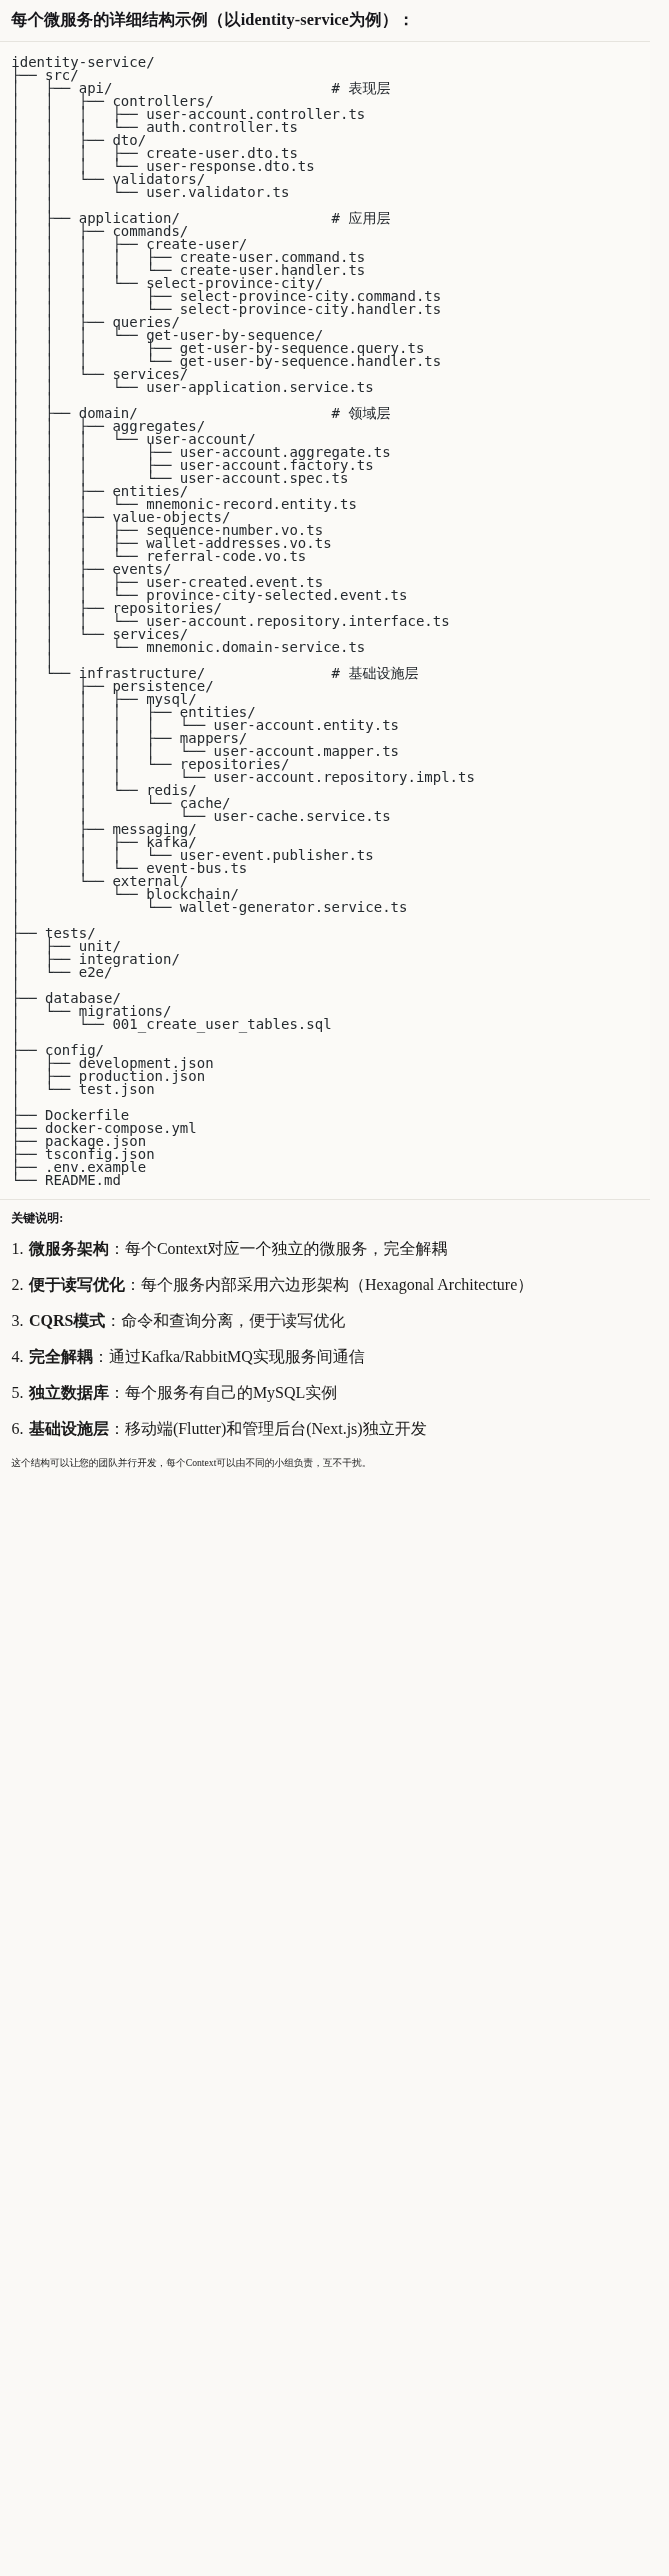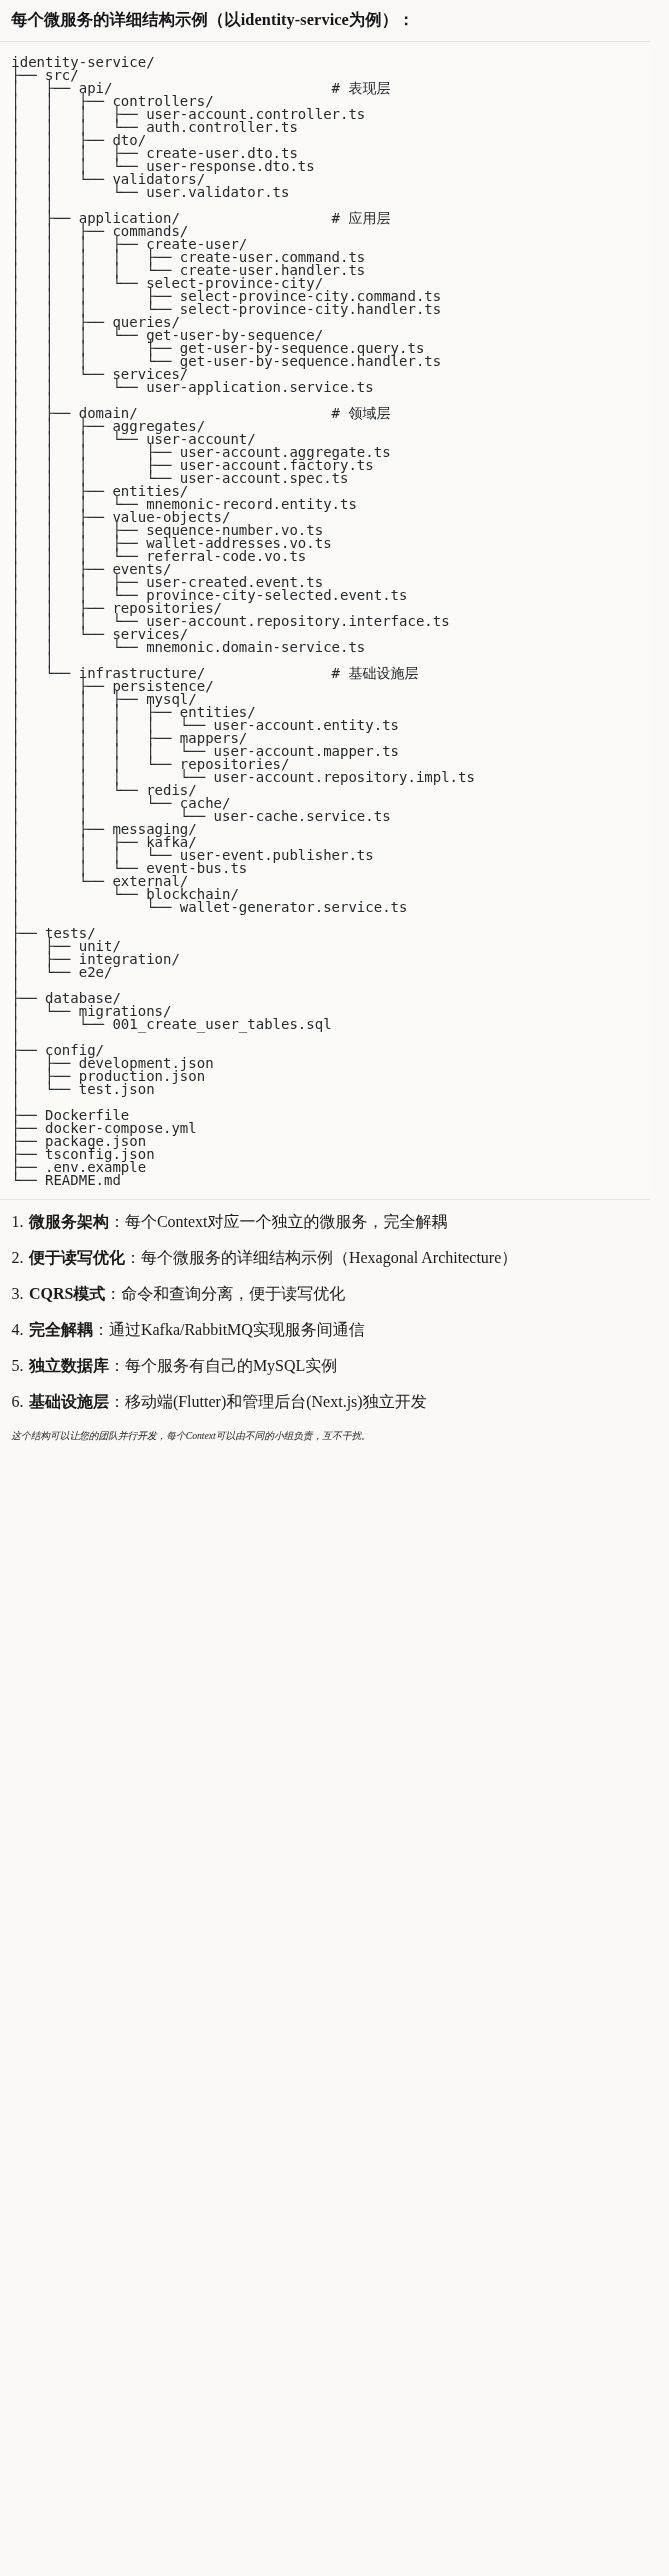--- a/index.html
+++ b/index.html
@@ -80,21 +80,20 @@
     padding-left: 1.3px;
   }
   ol.notes-list li .term {
     font-weight: bold;
   }
   .closing {
     margin: 13.8px 0 0 0;
     font-size: 9.7px;
     line-height: 1.6;
     color: #1a1a1a;
-    font-style: italic;
   }
 </style>
 </head>
 <body>
 
 <div class="page">
 
   <h2 class="doc-heading">每个微服务的详细结构示例（以identity-service为例）：</h2>
 
   <hr class="rule">
@@ -185,24 +184,25 @@
 ├── docker-compose.yml
 ├── package.json
 ├── tsconfig.json
 ├── .env.example
 └── README.md</pre>
   </div>
 
   <hr class="rule">
 
   <div class="notes">
+    <div class="notes-title">关键说明:</div>
 
     <ol class="notes-list" id="notes-list">
         <li><span class="term">微服务架构</span><span>：每个Context对应一个独立的微服务，完全解耦</span></li>
-        <li><span class="term">便于读写优化</span><span>：每个微服务的详细结构示例（Hexagonal Architecture）</span></li>
+        <li><span class="term">便于读写优化</span><span>：每个服务内部采用六边形架构（Hexagonal Architecture）</span></li>
         <li><span class="term">CQRS模式</span><span>：命令和查询分离，便于读写优化</span></li>
         <li><span class="term">完全解耦</span><span>：通过Kafka/RabbitMQ实现服务间通信</span></li>
         <li><span class="term">独立数据库</span><span>：每个服务有自己的MySQL实例</span></li>
         <li><span class="term">基础设施层</span><span>：移动端(Flutter)和管理后台(Next.js)独立开发</span></li>
       </ol>
 
     <p class="closing">这个结构可以让您的团队并行开发，每个Context可以由不同的小组负责，互不干扰。</p>
   </div>
 
 </div>

